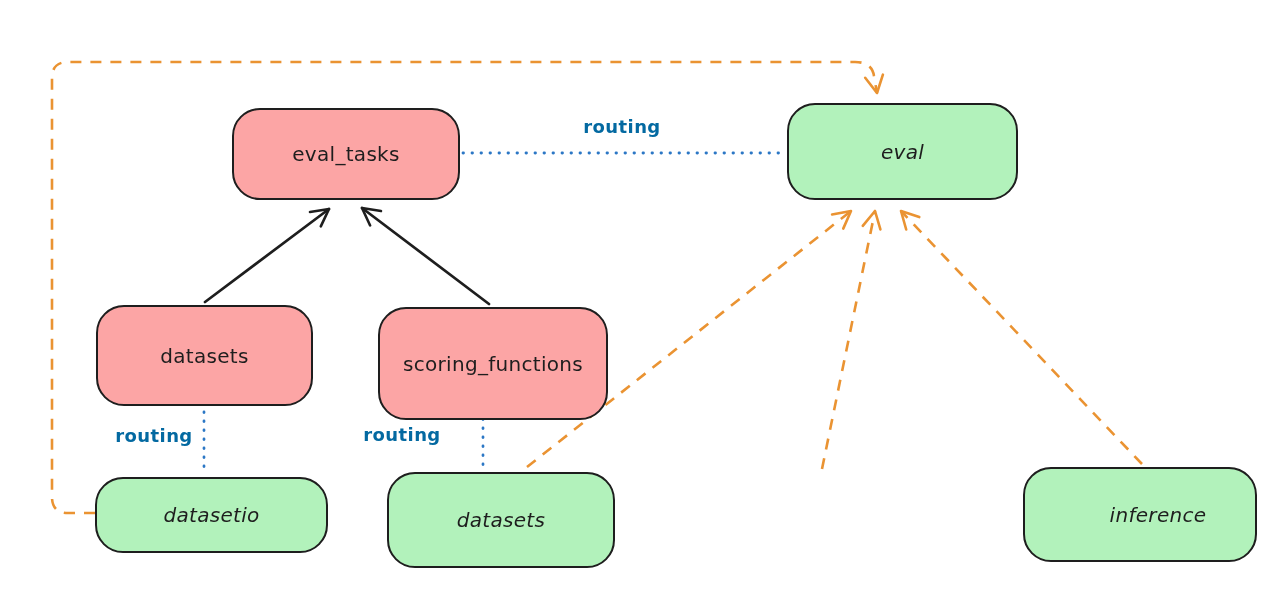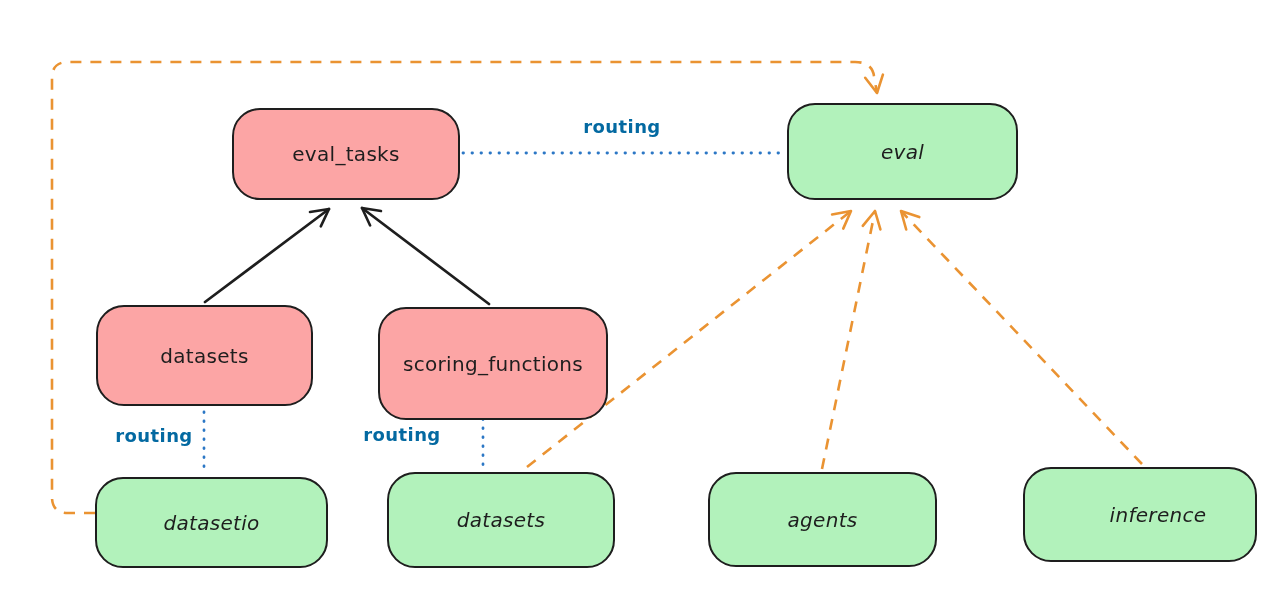--- a/index.html
+++ b/index.html
@@ -86,31 +86,28 @@
   </div>
 
   <div class="node blue" style="left:96px; top:305px; width:217px; height:101px;">
     <span>datasets</span>
   </div>
 
   <div class="node blue" style="left:378px; top:307px; width:230px; height:113px;">
     <span>scoring_functions</span>
   </div>
 
-  <div class="node green" style="left:95px; top:477px; width:233px; height:91px;">
+  <div class="node green" style="left:95px; top:477px; width:233px; height:76px;">
     <span>datasetio</span>
   </div>
 
   <div class="node green" style="left:387px; top:472px; width:228px; height:96px;">
     <span>datasets</span>
   </div>
 
-  <div class="node green" style="left:708px; top:472px; width:229px; height:95px;">
-    <span>agents</span>
-  </div>
 
   <div class="node green" style="left:1023px; top:467px; width:234px; height:95px;padding-left:36px;">
     <span>inference</span>
   </div>
 
   <div class="edge-label" style="left:572px; top:116px;">routing</div>
 
   <div class="edge-label" style="left:104px; top:425px;">routing</div>
 
   <div class="edge-label" style="left:352px; top:424px;">routing</div>

